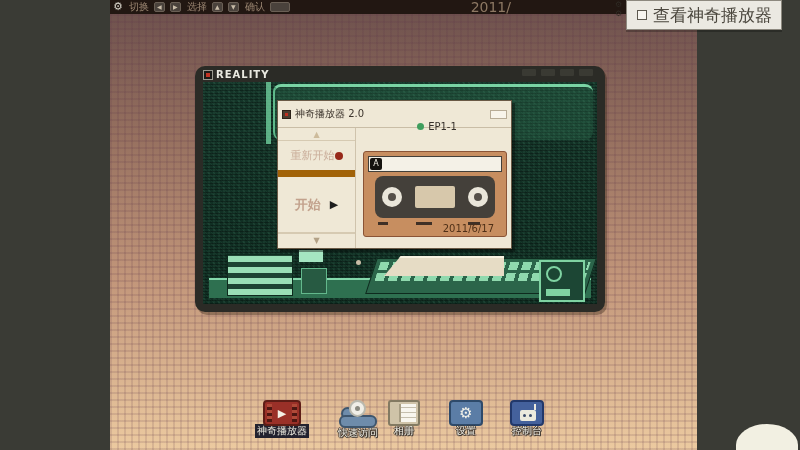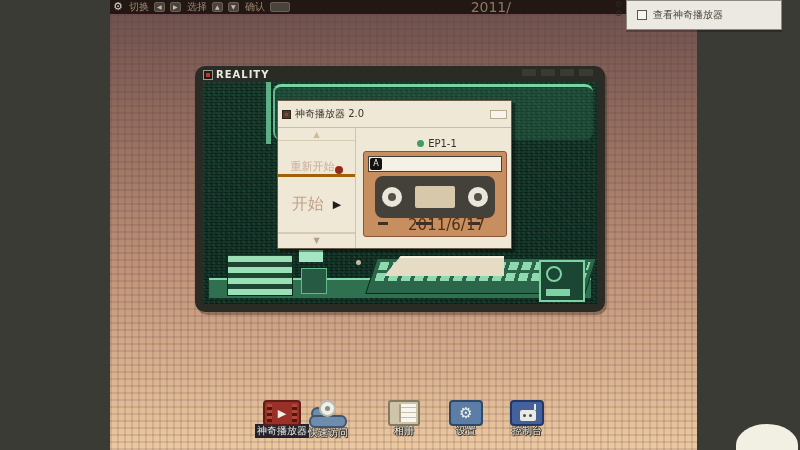--- a/index.html
+++ b/index.html
@@ -37,21 +37,21 @@
   .keycap.wide { min-width:20px; }
   .bar-date { margin-left:auto; margin-right:186px; color:#8d7863; font-size:14px; }
 
   
   .popup {
     position:absolute; left:626px; top:0; width:156px; height:30px;
     background:#ebe9e2; border:1px solid #8d897f; box-shadow:0 2px 0 rgba(0,0,0,.25);
     display:flex; align-items:center; gap:6px; padding-left:10px; z-index:40;
   }
   .popup .checkbox { width:10px; height:10px; border:1px solid #5c584e; background:#f7f5ef; }
-  .popup .popup-label { font-size:10px; color:#4b473e; }
+  .popup .popup-label { font-size:17px; color:#4b473e; }
   .popup-gears { position:absolute; left:615px; top:0; z-index:41; color:#2e2a24; font-size:8px; line-height:9px; text-align:center; }
 
   
   .monitor {
     position:absolute; left:195px; top:66px; width:410px; height:246px;
     background:#2b2b26; border-radius:10px; box-shadow:2px 3px 0 rgba(40,25,15,.35);
     z-index:5;
   }
   .monitor .vents { position:absolute; right:12px; top:3px; display:flex; gap:5px; }
   .monitor .vents i { width:14px; height:7px; background:#3a3a33; border-radius:1px; }
@@ -93,43 +93,43 @@
     z-index:20; display:flex; flex-direction:column;
   }
   .p-titlebar { height:30px; border-bottom:1px solid #c9bda6; display:flex; align-items:center; gap:4px; padding:0 4px; }
   .p-title-ico { width:9px; height:9px; background:#4c3e30; border:1px solid #2c2218; position:relative; }
   .p-title-ico i { position:absolute; left:2px; top:2px; width:3px; height:3px; background:#c03020; }
   .p-title-text { font-size:10px; color:#3b332b; }
   .p-title-btn { margin-left:auto; width:17px; height:9px; background:#f8f4ea; border:1px solid #b8ac96; }
   .p-body { flex:1; display:flex; }
   .p-left { width:78px; border-right:1px solid #cfc3ac; display:flex; flex-direction:column; }
   .p-uprow { height:13px; border-bottom:1px solid #d6cab2; text-align:center; font-size:8px; color:#cdbb9b; line-height:13px; }
-  .p-restart-row { height:36px; border-bottom:3px solid #a16207; display:flex; align-items:flex-end; justify-content:center; }
+  .p-restart-row { height:36px; border-bottom:7px solid #a16207; display:flex; align-items:center; justify-content:center; }
   .p-restart-row .lbl { font-size:11px; color:#c9ad99; }
   .p-restart-row .dot { width:8px; height:8px; border-radius:50%; background:#97291a; }
   .p-start-row { height:56px; border-bottom:1px solid #d6cab2; display:flex; align-items:center; justify-content:center; gap:9px; }
-  .p-start-row .lbl { font-size:16px; color:#c2a18c; }
+  .p-start-row .lbl { font-size:13px; color:#c2a18c;font-weight:bold; }
   .p-start-row .tri { font-size:11px; color:#1d1d1d; }
   .p-downrow { margin-top:auto; height:15px; border-top:1px solid #d6cab2; text-align:center; font-size:8px; color:#b2a186; line-height:14px; }
   .p-right { flex:1; position:relative; padding-left:7px; }
-  .p-eprow { height:23px; display:flex; align-items:flex-end; justify-content:center; gap:4px; padding-bottom:2px; }
+  .p-eprow { height:23px; display:flex; align-items:flex-end; justify-content:center; gap:4px; padding-bottom:19px; }
   .p-eprow .gdot { width:7px; height:7px; border-radius:50%; background:#3f9e5e; margin-bottom:2px; }
   .p-eprow .ep { font-size:10px; color:#36302a; }
   .cassette { position:relative; width:144px; height:86px; background:#c78e60; border:1px solid #8a5436; border-radius:3px; }
   .c-label { position:absolute; left:4px; top:4px; right:4px; height:16px; background:#f4f1e7; border:1px solid #43403a; display:flex; align-items:center; }
   .c-side { width:12px; height:12px; margin-left:1px; background:#15130f; border-radius:2px; color:#f2efe5; font-size:8px; line-height:12px; text-align:center; }
   .c-title { flex:1; text-align:center; font-size:9px; color:#201e1a; border-bottom:1px solid #4a463e; margin:0 3px; line-height:12px; white-space:nowrap; overflow:hidden; }
   .c-tape { position:absolute; left:11px; top:24px; width:120px; height:42px; background:#44403a; border-radius:8px; }
   .c-spool { position:absolute; top:11px; width:20px; height:20px; border-radius:50%; background:#eae6da; }
   .c-spool i { position:absolute; left:6px; top:6px; width:8px; height:8px; border-radius:50%; background:#55504a; }
   .c-spool.l { left:7px; } .c-spool.r { right:7px; }
   .c-window { position:absolute; left:40px; top:10px; width:40px; height:22px; background:#d7c8ab; border-radius:2px; }
   .c-mark { position:absolute; height:3px; background:#3f3026; top:70px; }
   .c-mark.m1 { left:14px; width:10px; } .c-mark.m2 { left:52px; width:16px; } .c-mark.m3 { left:104px; width:12px; }
-  .c-date { position:absolute; right:21px; bottom:2px; font-size:15px; color:#4f3017; }
+  .c-date { position:absolute; right:12px; bottom:2px; font-size:10px; color:#4f3017; }
   .p-door { position:absolute; left:28px; top:128px; width:120px; height:20px; background:#e6dcc5;
     border-top:2px solid #f8f2e1; clip-path:polygon(14% 0, 100% 0, 100% 100%, 0 100%); }
   .p-screw { position:absolute; left:0px; top:132px; width:5px; height:5px; border-radius:50%; background:#c9bda6; }
 
   
   .dicon { position:absolute; width:72px; top:400px; display:flex; flex-direction:column; align-items:center; z-index:6; }
   .dicon .label { margin-top:-2px; font-size:10px; color:#f2f0e6;
     text-shadow:1px 0 0 #3c3630, -1px 0 0 #3c3630, 0 1px 0 #3c3630, 0 -1px 0 #3c3630, 1px 1px 0 #3c3630; white-space:nowrap; }
   .dicon .label.selected { background:#23222f; color:#eceadf; text-shadow:none; padding:0 2px; }
   .ic-player { width:38px; height:26px; background:#9a3028; border:2px solid #5e1d16; border-radius:4px; position:relative; }
@@ -272,21 +272,21 @@
 </div>
 
 <div class="dicon" style="left:246px;">
   <div class="ic-player">
     <span class="holes l"></span>
       <span class="holes r"></span>
     <span class="tri">▶</span>
   </div>
   <div class="label selected">神奇播放器</div>
 </div>
-<div class="dicon" style="left:292px;">
+<div class="dicon" style="left:322px;">
   <div class="ic-cloud">
     <span class="bump"></span>
       <span class="base"></span>
       <span class="disc">
         <i></i>
       </span>
   </div>
   <div class="label">快速访问</div>
 </div>
 <div class="dicon" style="left:368px;justify-content:center;">

